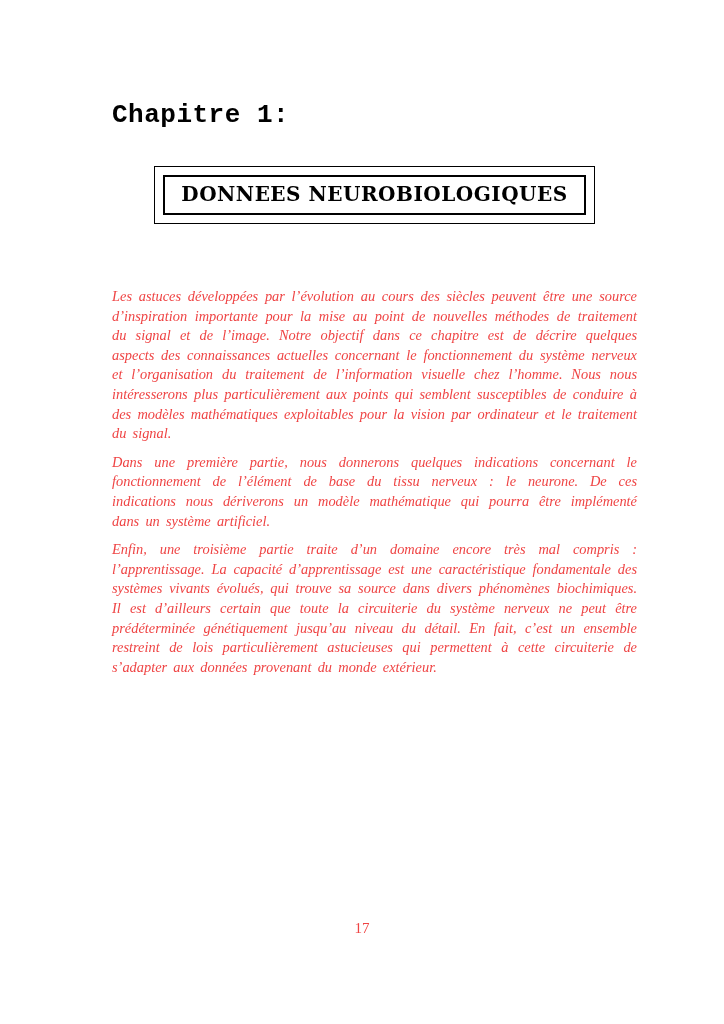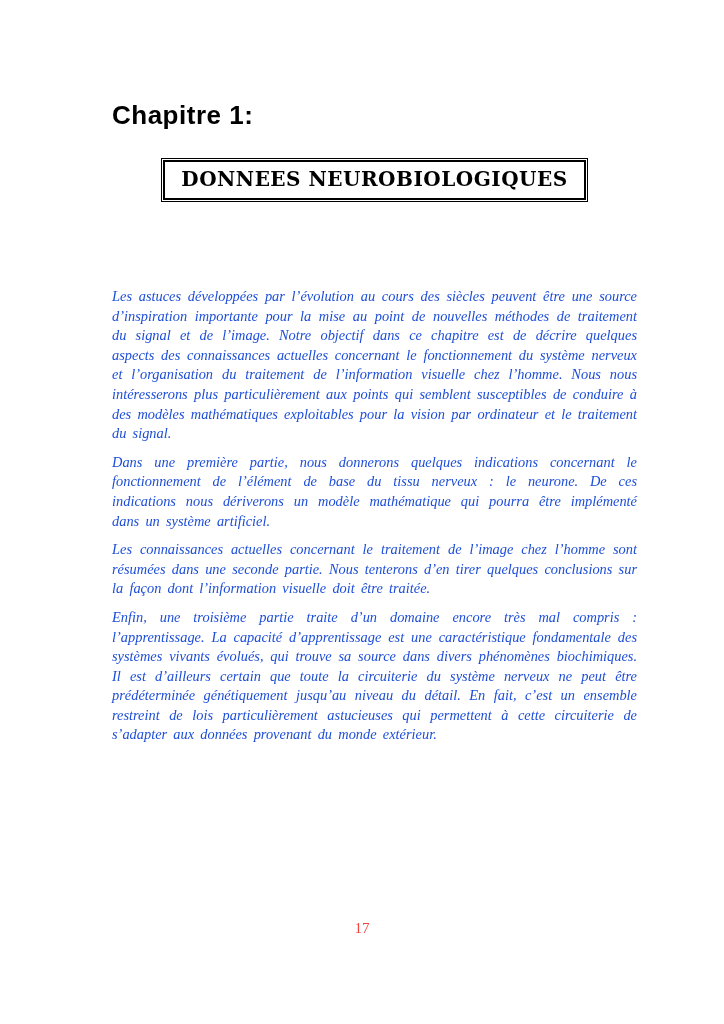--- a/index.html
+++ b/index.html
@@ -14,38 +14,39 @@
     background: #ffffff;
     overflow: hidden;
     font-family: "Liberation Serif", serif;
     color: #000000;
   }
   .chapter-heading {
     position: absolute;
     left: 112px;
     top: 100px;
     margin: 0;
-    font-family: Liberation Sans, sans-serif;
+    font-family: Liberation Mono, monospace;
     font-weight: bold;
     font-size: 26px;
     letter-spacing: 0.5px;
     color: #000000;
   }
   .title-box-row {
     position: absolute;
     left: 112px;
     top: 158px;
     width: 525px;
     text-align: center;
   }
   .title-box-outer {
     display: inline-block;
     border: 1.5px solid #000000;
-    padding: 1px;
+    padding: 8px;
     background: #ffffff;
+    margin-top: 8px;
   }
   .title-box-inner {
     border: 2px solid #000000;
     padding: 5px 16px 7px 16px;
     font-family: "DejaVu Serif", serif;
     font-weight: bold;
     font-size: 20px;
     letter-spacing: 0.5px;
     white-space: nowrap;
     color: #000000;
@@ -53,21 +54,21 @@
   .body-text {
     position: absolute;
     left: 112px;
     top: 287px;
     width: 525px;
     text-align: justify;
     font-style: italic;
     font-size: 14.4px;
     line-height: 19.6px;
     word-spacing: 0.18em;
-    color: #1d4ed8;
+    color: #ef4444;
   }
   .body-text p {
     margin: 0 0 9px 0;
   }
   .page-number {
     position: absolute;
     left: 0;
     top: 920px;
     width: 724px;
     text-align: center;
@@ -84,19 +85,18 @@
 
   <div class="title-box-row">
     <div class="title-box-outer">
       <div class="title-box-inner">DONNEES NEUROBIOLOGIQUES</div>
     </div>
   </div>
 
   <div class="body-text">
     <p>Les astuces développées par l’évolution au cours des siècles peuvent être une source d’inspiration importante pour la mise au point de nouvelles méthodes de traitement du signal et de l’image. Notre objectif dans ce chapitre est de décrire quelques aspects des connaissances actuelles concernant le fonctionnement du système nerveux et l’organisation du traitement de l’information visuelle chez l’homme.  Nous nous intéresserons plus particulièrement aux points qui semblent susceptibles de conduire à des modèles mathématiques exploitables pour la vision par ordinateur et le traitement du signal.</p>
     <p>Dans une première partie, nous donnerons quelques indications concernant le fonctionnement de l’élément de base du tissu nerveux : le neurone.  De ces indications nous dériverons un modèle mathématique qui pourra être implémenté dans un système artificiel.</p>
-    <p>Les connaissances actuelles concernant le traitement de l’image chez l’homme sont résumées dans une seconde partie.  Nous tenterons d’en tirer quelques conclusions sur la façon dont l’information visuelle doit être traitée.</p>
     <p>Enfin, une troisième partie traite d’un domaine encore très mal compris : l’apprentissage. La capacité d’apprentissage est une caractéristique fondamentale des systèmes vivants évolués, qui trouve sa source dans divers phénomènes biochimiques. Il est d’ailleurs certain que toute la circuiterie du système nerveux ne peut être prédéterminée génétiquement jusqu’au niveau du détail.  En fait, c’est un ensemble restreint de lois particulièrement astucieuses qui permettent à cette circuiterie de s’adapter aux données provenant du monde extérieur.</p>
   </div>
 
   <div class="page-number">17</div>
 
 </div>
 
 </body></html>

